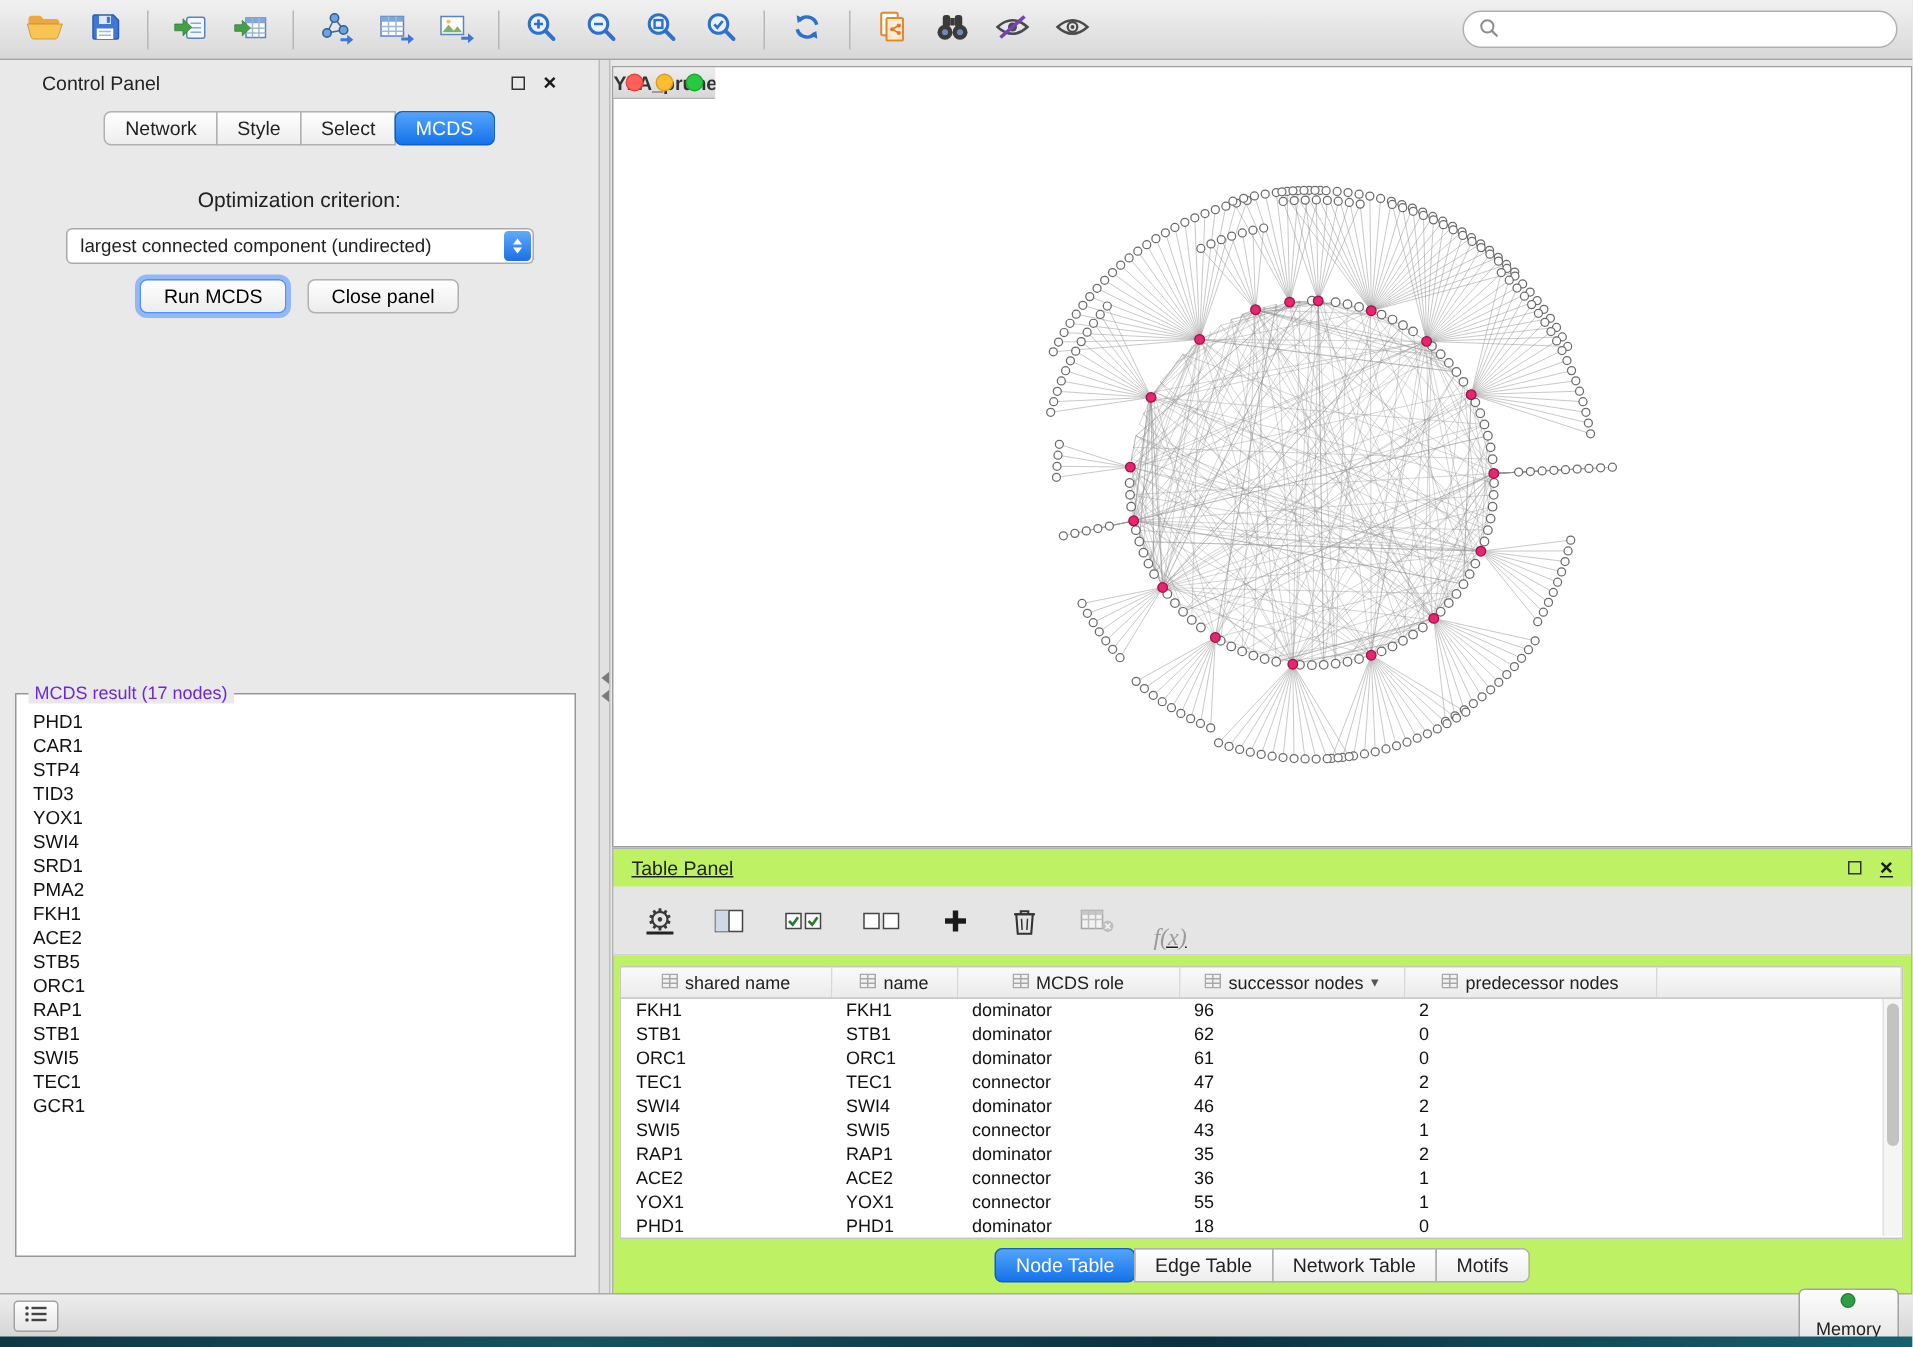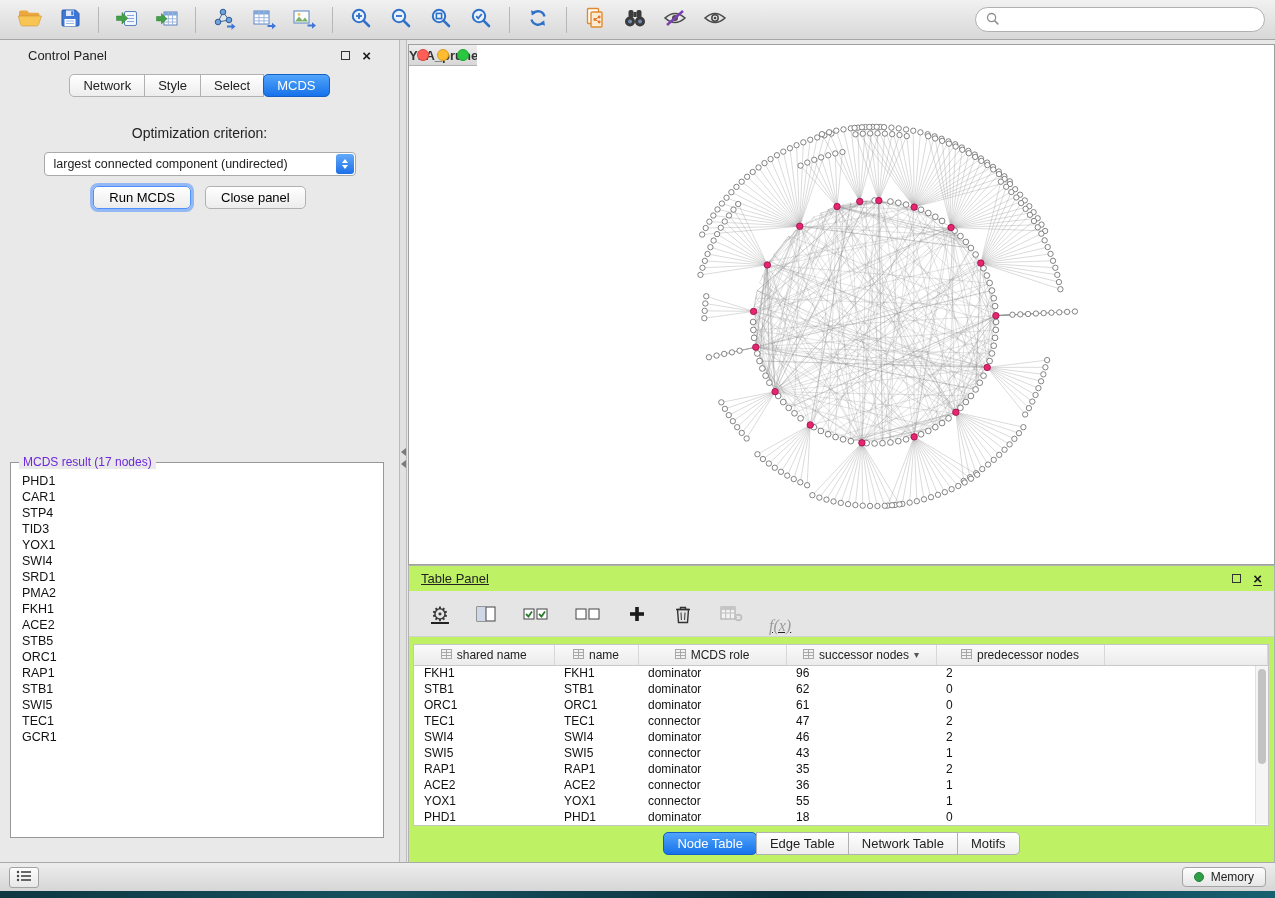--- a/index.html
+++ b/index.html
@@ -70,21 +70,21 @@
 .th-inner{display:flex;align-items:center;justify-content:center;gap:5px;}
 tbody td{height:16px;padding:0 10px;white-space:nowrap;overflow:hidden;color:#111;}
 td.num{text-align:left;}
 .vscroll{position:absolute;right:0;top:21px;bottom:1px;width:13px;background:#f5f5f5;border-left:1px solid #e2e2e2;}
 .vthumb{position:absolute;left:2px;right:2px;top:3px;height:95px;background:#c3c3c3;border-radius:5px;}
 .tp-tabs{position:absolute;left:0;right:0;bottom:7px;display:flex;justify-content:center;}
 
 
 .statusbar{position:absolute;left:0;top:862px;width:100%;height:29px;background:linear-gradient(#ededed,#d6d6d6);border-top:1px solid #a9a9a9;display:flex;align-items:center;padding:0 9px;}
 .menu-btn{width:30px;height:21px;border:1px solid #a3a3a3;border-radius:3px;background:linear-gradient(#fdfdfd,#e7e7e7);display:flex;align-items:center;justify-content:center;}
-.memory-btn{margin-left:auto;display:flex;align-items:center;gap:7px;padding:2px 11px;border:1px solid #a3a3a3;border-radius:4px;background:linear-gradient(#fdfdfd,#e6e6e6);font-size:12px;color:#222;}
+.memory-btn{margin-left:auto;display:flex;align-items:center;gap:7px;padding:2px 11px;border:1px solid #a3a3a3;border-radius:4px;background:linear-gradient(#fdfdfd,#e6e6e6);font-size:12px;color:#222;flex-direction:column;}
 .mem-dot{width:10px;height:10px;border-radius:50%;background:#2f9e44;border:1px solid #23813a;}
 .wallpaper{position:absolute;left:0;bottom:0;width:100%;height:7px;background:linear-gradient(90deg,#0e3742,#16525e 30%,#0c303d 62%,#176070);}
 </style>
 </head>
 <body>
 
 <div class="app">
 
   <div class="toolbar">
     <div id="tb-groups">

